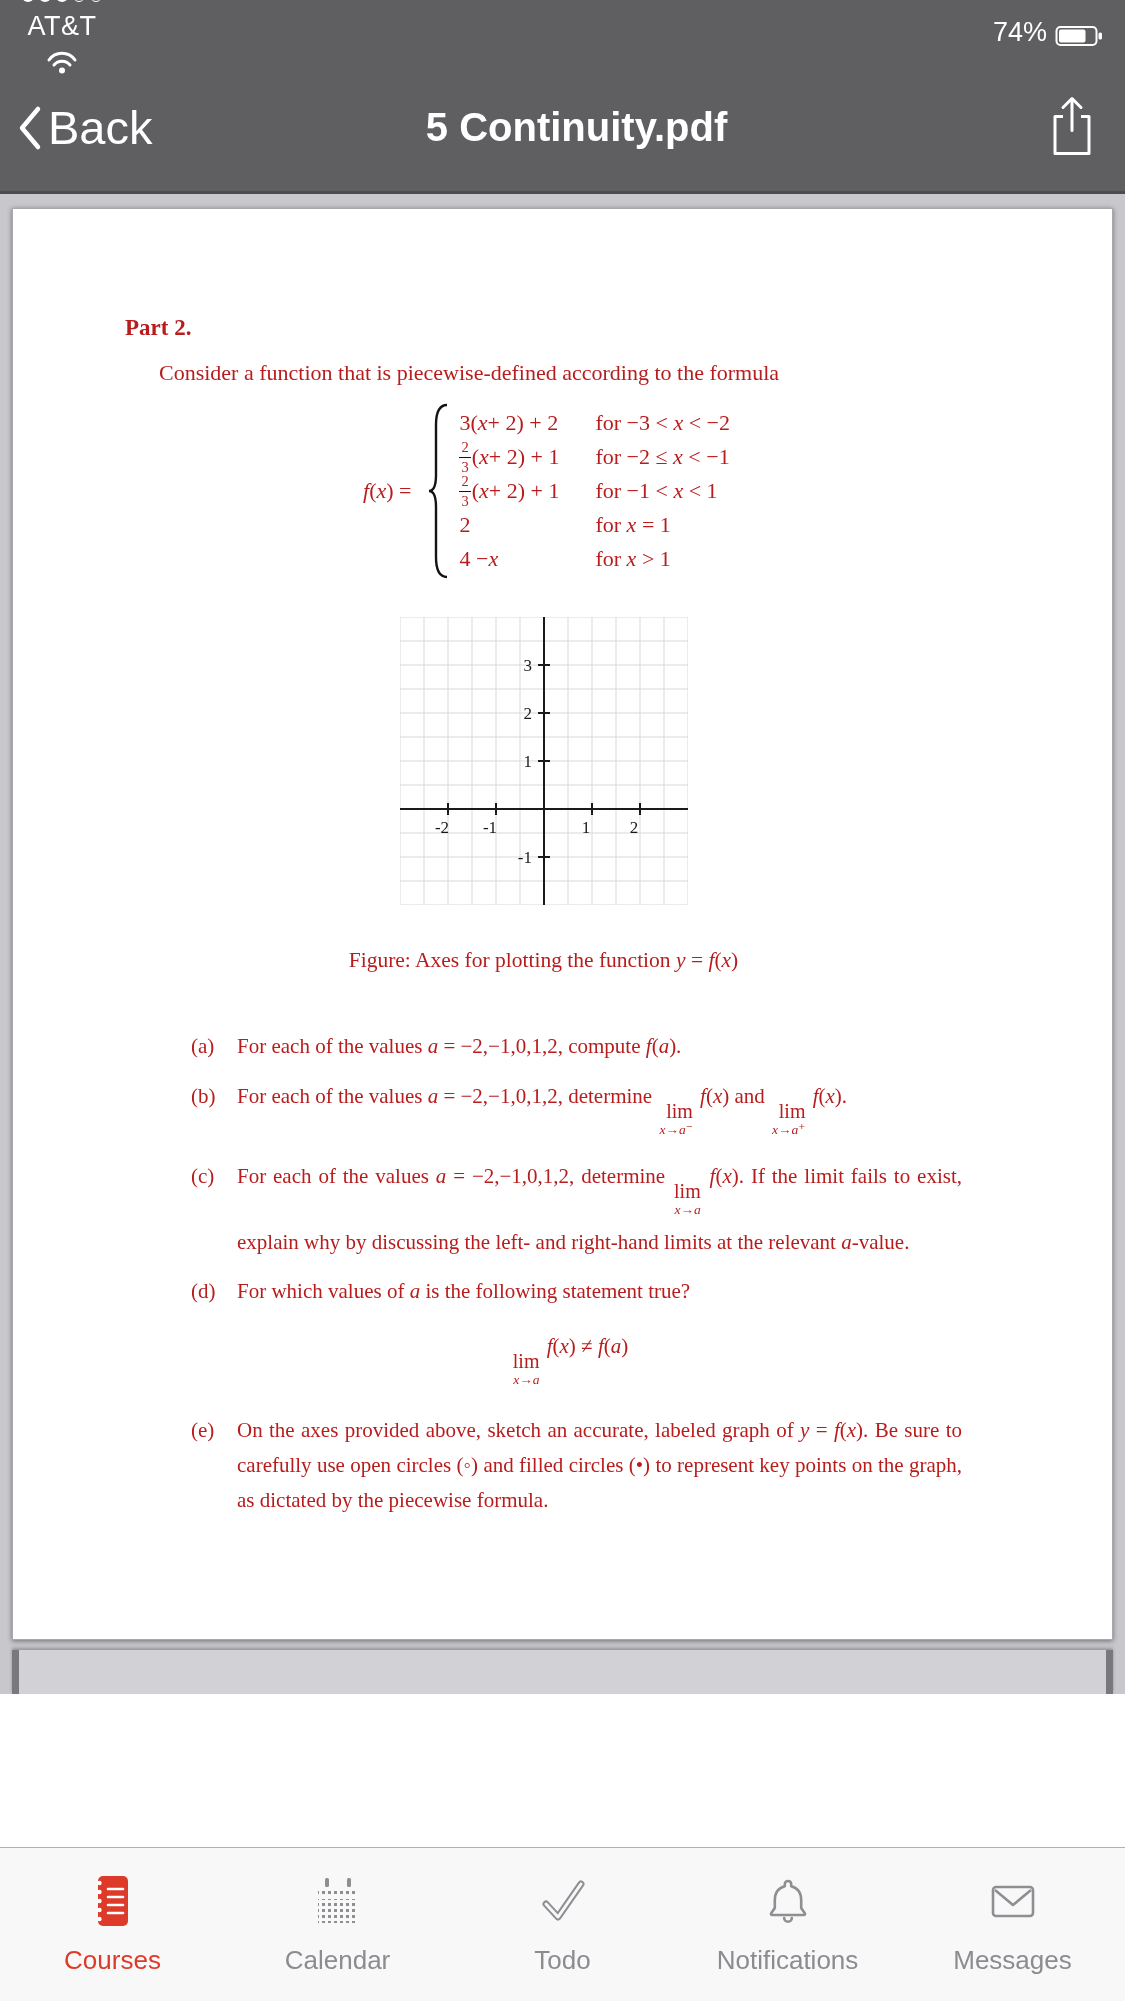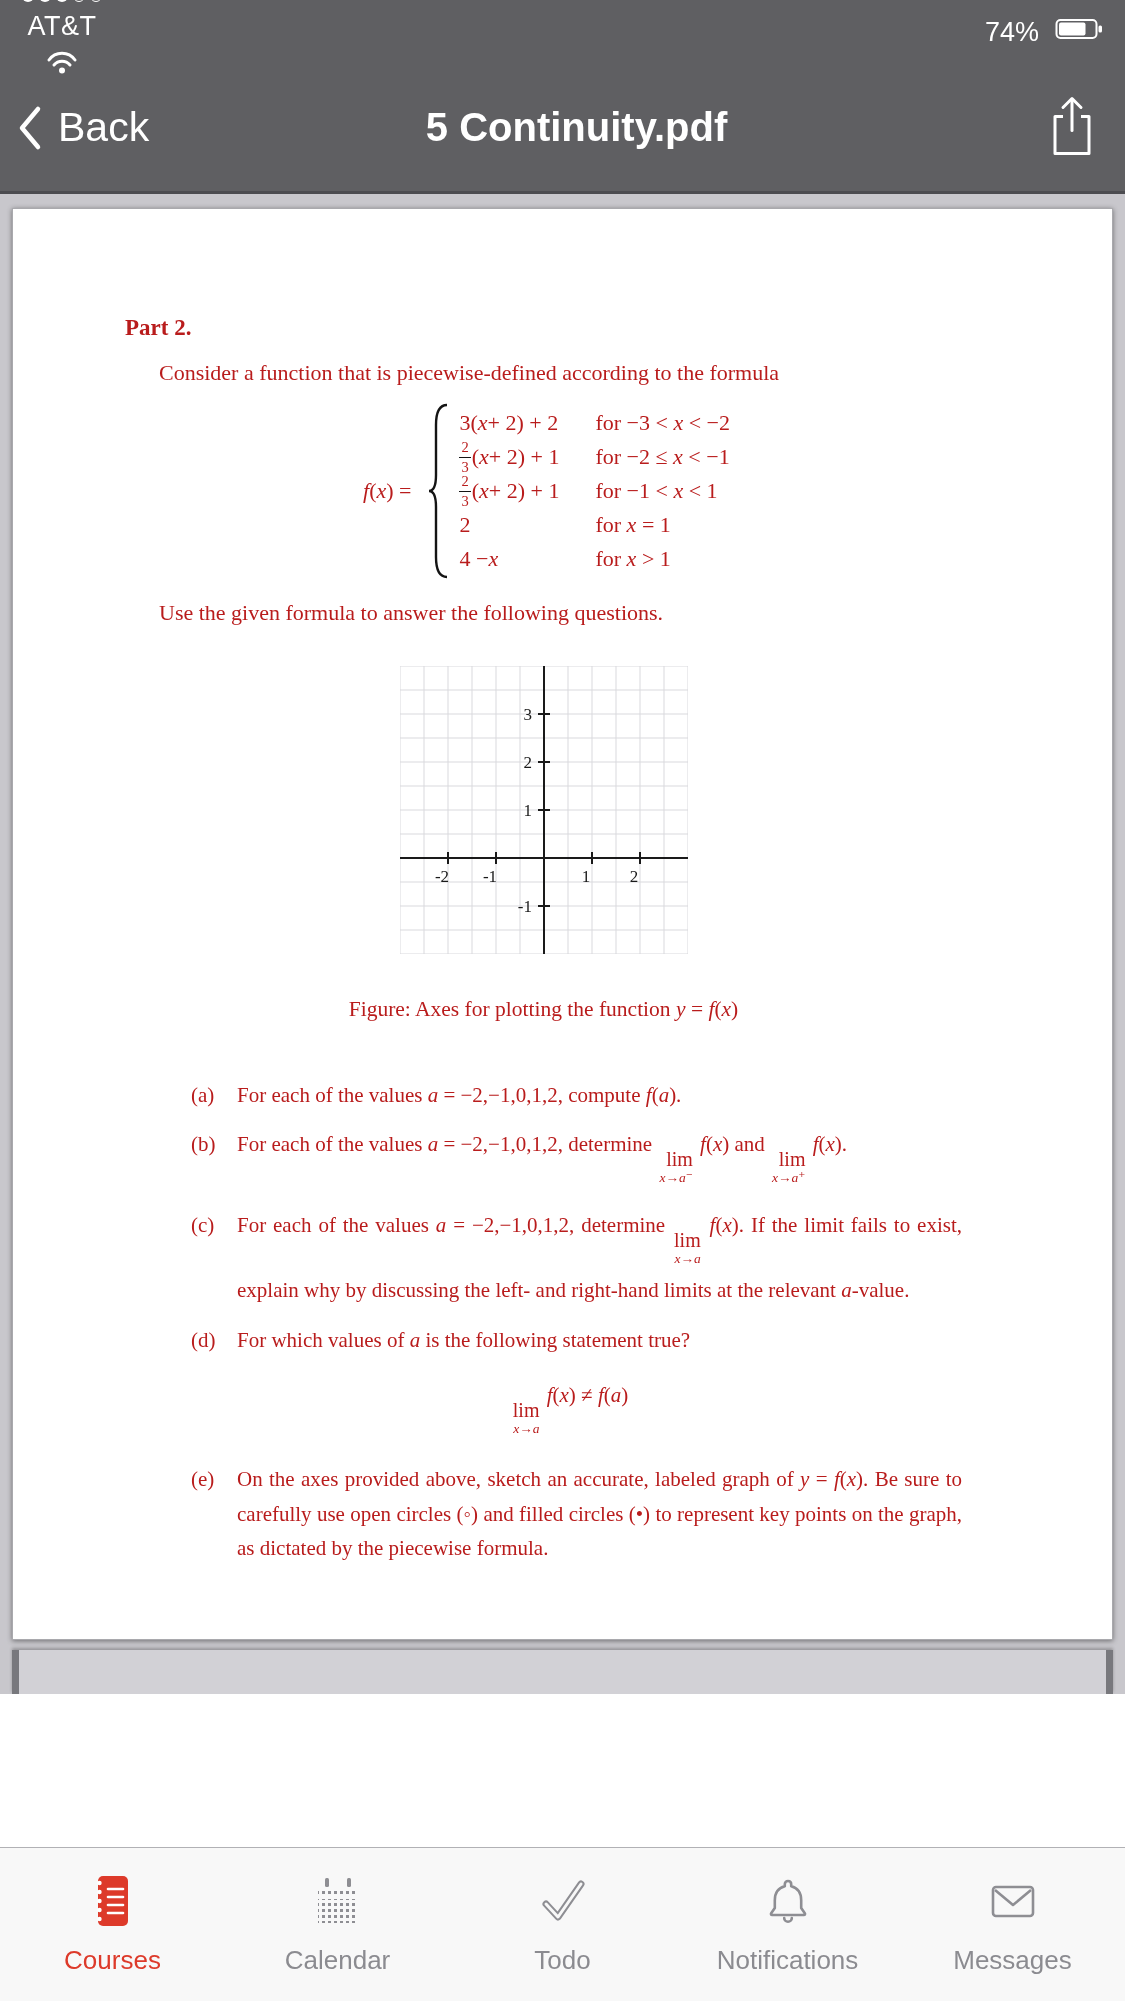--- a/index.html
+++ b/index.html
@@ -11,23 +11,23 @@
   
   header.chrome{background:#5f5f62;height:194px;flex:0 0 auto;border-bottom:3px solid #4c4c50;box-sizing:border-box;color:#fff;}
   .status-bar{height:64px;display:flex;align-items:center;justify-content:space-between;padding:0 22px;font-size:27px;}
   .sb-left{display:flex;align-items:center;gap:9px;flex-direction:column;}
   .dots{display:inline-flex;gap:5px;align-items:center;}
   .dot{width:12px;height:12px;border-radius:50%;background:#fff;display:inline-block;}
   .dot.empty{background:transparent;border:1.6px solid #fff;box-sizing:border-box;}
   .carrier{letter-spacing:.5px;}
   .sb-time{font-weight:700;position:absolute;left:0;right:0;text-align:center;top:15px;pointer-events:none;}
   .status-bar{position:relative;}
-  .sb-right{display:flex;align-items:flex-start;gap:16px;position:relative;z-index:1;}
+  .sb-right{display:flex;align-items:flex-end;gap:8px;position:relative;z-index:1;}
   .nav-bar{position:relative;height:127px;display:flex;align-items:center;}
-  .back-btn{position:absolute;left:16px;top:0;bottom:0;display:flex;align-items:center;gap:16px;font-size:41px;color:#fff;cursor:pointer;background:none;border:none;}
+  .back-btn{position:absolute;left:16px;top:0;bottom:0;display:flex;align-items:center;gap:6px;font-size:47px;color:#fff;cursor:pointer;background:none;border:none;}
   .nav-title{position:absolute;left:0;right:0;text-align:center;font-size:40px;font-weight:700;margin-left:28px;}
   .share-btn{position:absolute;right:26px;top:50%;transform:translateY(-50%);background:none;border:none;padding:0;cursor:pointer;}
   
   .pdf-area{background:#c8c7cc;height:1500px;flex:0 0 auto;overflow:hidden;}
   .pdf-page{
     margin:14px 12px 0;height:1432px;background:#ffffff;box-sizing:border-box;
     box-shadow:0 1px 5px rgba(0,0,0,.45);border:1px solid #a9a9ad;overflow:hidden;
   }
   .next-page{height:44px;margin:10px 12px 0;background:#d2d1d6;border-left:7px solid #78787d;border-right:7px solid #78787d;box-shadow:0 -2px 3px rgba(0,0,0,.25);}
   .below-gap{background:#ffffff;flex:1 1 auto;}
@@ -155,21 +155,20 @@
                 <div class="pw-expr">2</div>
                 <div class="pw-cond">for <span class="mvar">x</span> = 1</div>
               </div>
               <div class="pw-row">
                 <div class="pw-expr">4 − <span class="mvar">x</span></div>
                 <div class="pw-cond">for <span class="mvar">x</span> &gt; 1</div>
               </div>
             </div>
         </div>
 
-        <p class="after-formula">Use the given formula to answer the following questions.</p>
 
         <figure class="axes-figure">
           <svg id="axes-svg" width="288" height="288" viewBox="0 0 288 288">
               <line x1="0" y1="0" x2="0" y2="288" class="grid"></line>
               <line x1="0" y1="0" x2="288" y2="0" class="grid"></line>
               <line x1="24" y1="0" x2="24" y2="288" class="grid"></line>
               <line x1="0" y1="24" x2="288" y2="24" class="grid"></line>
               <line x1="48" y1="0" x2="48" y2="288" class="grid"></line>
               <line x1="0" y1="48" x2="288" y2="48" class="grid"></line>
               <line x1="72" y1="0" x2="72" y2="288" class="grid"></line>

